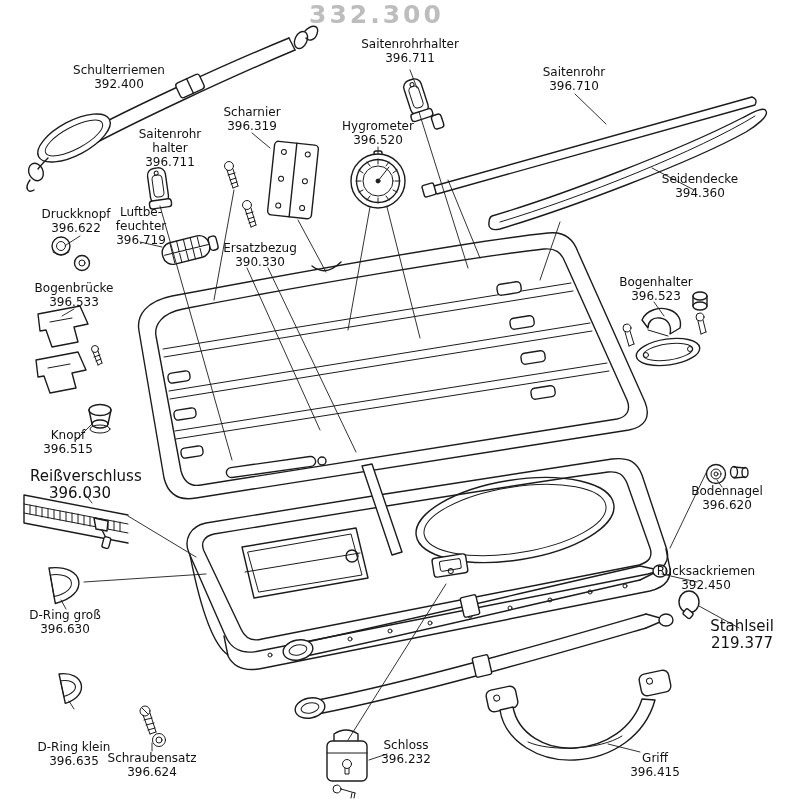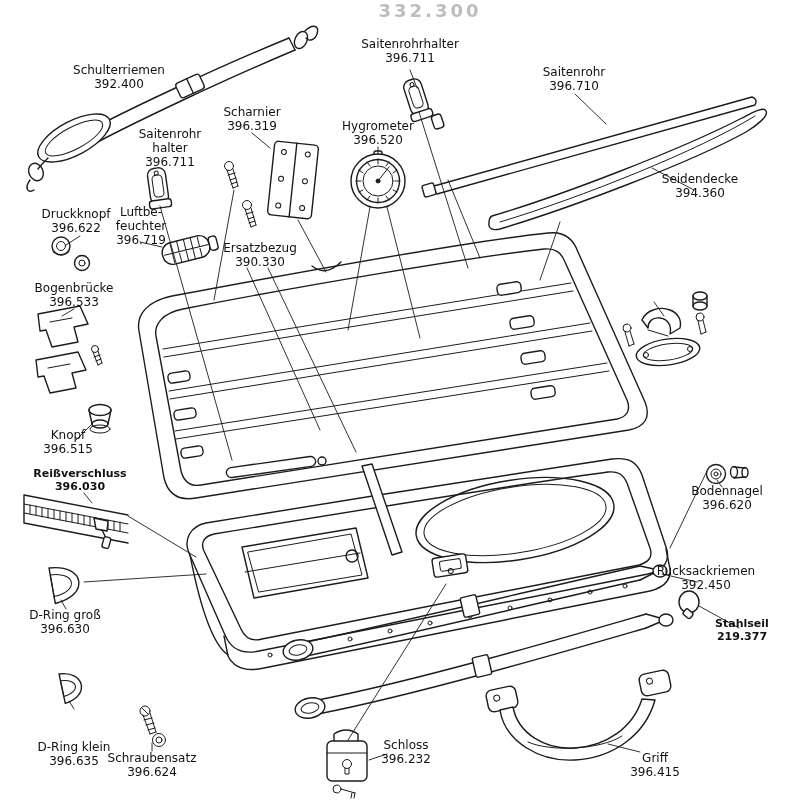--- a/index.html
+++ b/index.html
@@ -1,25 +1,25 @@
 <!DOCTYPE html>
 <html><head>
 <meta charset="utf-8">
 <style>
   html,body{margin:0;padding:0;}
   body{width:800px;height:800px;background:#fff;position:relative;overflow:hidden;
        font-family:"DejaVu Sans","Liberation Sans",sans-serif;}
   .stage{position:absolute;inset:0;width:800px;height:800px;}
   svg{position:absolute;top:0;left:0;}
-  .title{position:absolute;left:320px;top:0px;width:220px;text-align:center;
-         font-size:18px;font-weight:bold;color:#bdbdbd;letter-spacing:3px;}
+  .title{position:absolute;left:309px;top:0px;width:220px;
+         font-size:25px;font-weight:bold;color:#bdbdbd;letter-spacing:3px;}
   .lbl{position:absolute;text-align:center;font-weight:normal;font-size:12px;
        line-height:1.15;color:#111;}
   .lbl .nm,.lbl .no{display:block;}
-  .lbl.small{font-weight:bold;font-size:11px;}
+  .lbl.small{font-weight:normal;font-size:15px;}
 </style>
 </head>
 <body>
 
 <div class="stage">
 
 <svg width="800" height="800" viewBox="0 0 800 800">
  <g stroke="#1c1c1c" fill="none" stroke-width="1.4" stroke-linejoin="round" stroke-linecap="round">
 
   <g>
@@ -351,20 +351,24 @@
   <span class="no">396.622</span>
 </div>
 <div class="lbl" style="left:111px;top:206px;width:60px">
   <span class="nm">Luftbe- feuchter</span>
   <span class="no">396.719</span>
 </div>
 <div class="lbl" style="left:210px;top:242px;width:100px">
   <span class="nm">Ersatzbezug</span>
   <span class="no">390.330</span>
 </div>
+<div class="lbl" style="left:606px;top:276px;width:100px">
+  <span class="nm">Bogenhalter</span>
+  <span class="no">396.523</span>
+</div>
 <div class="lbl" style="left:24px;top:282px;width:100px">
   <span class="nm">Bogenbrücke</span>
   <span class="no">396.533</span>
 </div>
 <div class="lbl" style="left:28px;top:429px;width:80px">
   <span class="nm">Knopf</span>
   <span class="no">396.515</span>
 </div>
 <div class="lbl small" style="left:30px;top:468px;width:100px">
   <span class="nm">Reißverschluss</span>

